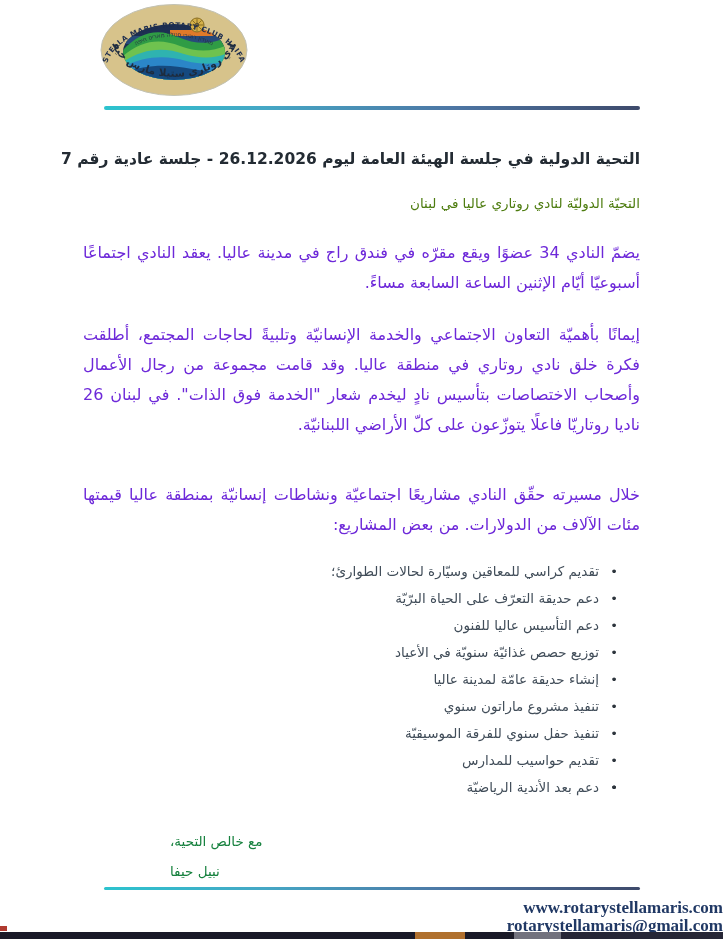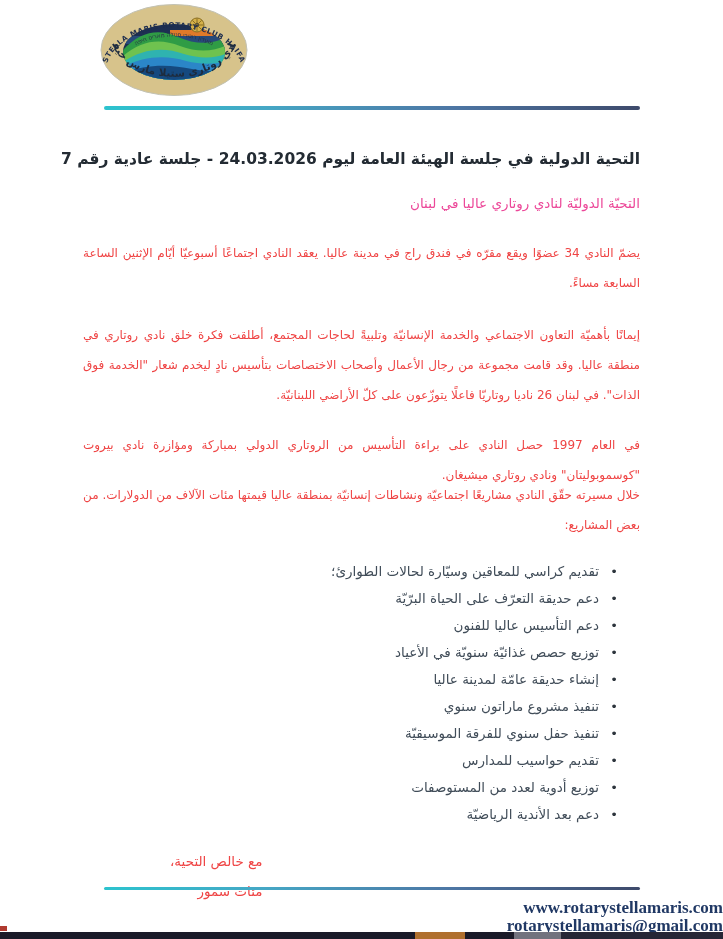--- a/index.html
+++ b/index.html
@@ -17,42 +17,42 @@
   .header-line{top:106px;}
   .footer-line{top:887px;height:3px;}
   
   .title{
     position:absolute;top:150px;right:83px;left:60px;margin:0;
     direction:rtl;text-align:right;white-space:nowrap;overflow:visible;
     font-size:15.5px;font-weight:bold;color:#232b33;
   }
   .subtitle{
     position:absolute;top:195px;right:83px;left:83px;margin:0;
-    direction:rtl;text-align:right;font-size:13.5px;color:#ec4899;
+    direction:rtl;text-align:right;font-size:13.5px;color:#4d7c0f;
   }
   .para{
     position:absolute;right:83px;left:83px;margin:0;
     direction:rtl;text-align:justify;text-align-last:right;
-    font-size:12px;line-height:30px;color:#ef4444;
+    font-size:16px;line-height:30px;color:#6d28d9;
   }
   .p1{top:238px;} .p2{top:320px;} .p3{top:430px;} .p4{top:480px;}
   .bullet-list{
     position:absolute;top:558px;right:105px;left:90px;margin:0;padding:0;
     direction:rtl;list-style:none;
   }
   .bullet-list li{
     position:relative;padding-right:19px;text-align:right;
     font-size:13.5px;line-height:27px;color:#414d59;
   }
   .bullet-list li .dot{
     position:absolute;right:0;top:0;color:#2c343c;font-size:13px;
   }
   .closing{
-    position:absolute;left:170px;top:826px;direction:rtl;text-align:right;
-    font-size:13.5px;line-height:30px;color:#ef4444;margin-top:20px;
+    position:absolute;left:170px;top:826px;direction:rtl;text-align:left;
+    font-size:13.5px;line-height:30px;color:#15803d;
   }
   
   .footer-link{
     position:absolute;left:0;right:0;text-align:right;
     font-family:"Liberation Serif","DejaVu Serif",serif;
     font-size:17px;font-weight:bold;color:#203864;text-decoration:none;
   }
   .site-link{top:898px;}
   .email-link{top:916px;text-decoration:underline;margin-left:12px;}
   .red-mark{position:absolute;left:0;top:926px;width:7px;height:5px;background:#b03a30;}
@@ -103,44 +103,43 @@
     <text font-size="5.8" fill="#273246" font-family="DejaVu Sans, sans-serif">
       <textPath href="#arcHeb" startOffset="50%" text-anchor="middle">מועדון רוטרי סטלה מאריס חיפה</textPath>
     </text>
     <text font-size="10.5" font-weight="bold" fill="#1e2c3e" font-family="DejaVu Sans, sans-serif">
       <textPath href="#arcBot" startOffset="50%" text-anchor="middle">نادي روتاري ستيلا مارس حيفا</textPath>
     </text>
   </svg>
 
   <div class="header-line"></div>
 
-  <h1 class="title">التحية الدولية في جلسة الهيئة العامة ليوم 24.03.2026 - جلسة عادية رقم 7</h1>
+  <h1 class="title">التحية الدولية في جلسة الهيئة العامة ليوم 26.12.2026 - جلسة عادية رقم 7</h1>
   <p class="subtitle">التحيّة الدوليّة لنادي روتاري عاليا في لبنان</p>
 
   <p class="para p1">يضمّ النادي 34 عضوًا ويقع مقرّه في فندق راج في مدينة عاليا. يعقد النادي اجتماعًا أسبوعيّا أيّام الإثنين الساعة السابعة مساءً.</p>
   <p class="para p2">إيمانًا بأهميّة التعاون الاجتماعي والخدمة الإنسانيّة وتلبيةً لحاجات المجتمع، أطلقت فكرة خلق نادي روتاري في منطقة عاليا. وقد قامت مجموعة من رجال الأعمال وأصحاب الاختصاصات بتأسيس نادٍ ليخدم شعار "الخدمة فوق الذات". في لبنان 26 ناديا روتاريّا فاعلًا يتوزّعون على كلّ الأراضي اللبنانيّة.</p>
-  <p class="para p3">في العام 1997 حصل النادي على براءة التأسيس من الروتاري الدولي بمباركة ومؤازرة نادي بيروت "كوسموبوليتان" ونادي روتاري ميشيغان.</p>
   <p class="para p4">خلال مسيرته حقّق النادي مشاريعًا اجتماعيّة ونشاطات إنسانيّة بمنطقة عاليا قيمتها مئات الآلاف من الدولارات. من بعض المشاريع:</p>
 
   <ul class="bullet-list">
     <li><span class="dot">•</span><span>تقديم كراسي للمعاقين وسيّارة لحالات الطوارئ؛</span></li>
     <li><span class="dot">•</span><span>دعم حديقة التعرّف على الحياة البرّيّة</span></li>
     <li><span class="dot">•</span><span>دعم التأسيس عاليا للفنون</span></li>
     <li><span class="dot">•</span><span>توزيع حصص غذائيّة سنويّة في الأعياد</span></li>
     <li><span class="dot">•</span><span>إنشاء حديقة عامّة لمدينة عاليا</span></li>
     <li><span class="dot">•</span><span>تنفيذ مشروع ماراتون سنوي</span></li>
     <li><span class="dot">•</span><span>تنفيذ حفل سنوي للفرقة الموسيقيّة</span></li>
     <li><span class="dot">•</span><span>تقديم حواسيب للمدارس</span></li>
-    <li><span class="dot">•</span><span>توزيع أدوية لعدد من المستوصفات</span></li>
+    <li><span class="dot">•</span></li>
     <li><span class="dot">•</span><span>دعم بعد الأندية الرياضيّة</span></li>
   </ul>
 
   <div class="closing">
     <div>مع خالص التحية،</div>
-    <div>مئات سمور</div>
+    <div>نبيل حيفا</div>
   </div>
 
   <div class="footer-line"></div>
   <a href="#" class="footer-link site-link">www.rotarystellamaris.com</a>
   <a href="#" class="footer-link email-link">rotarystellamaris@gmail.com</a>
 
   <div class="red-mark"></div>
   <div class="taskbar">
     <div class="seg seg-orange"></div>
     <div class="seg seg-gray"></div>

